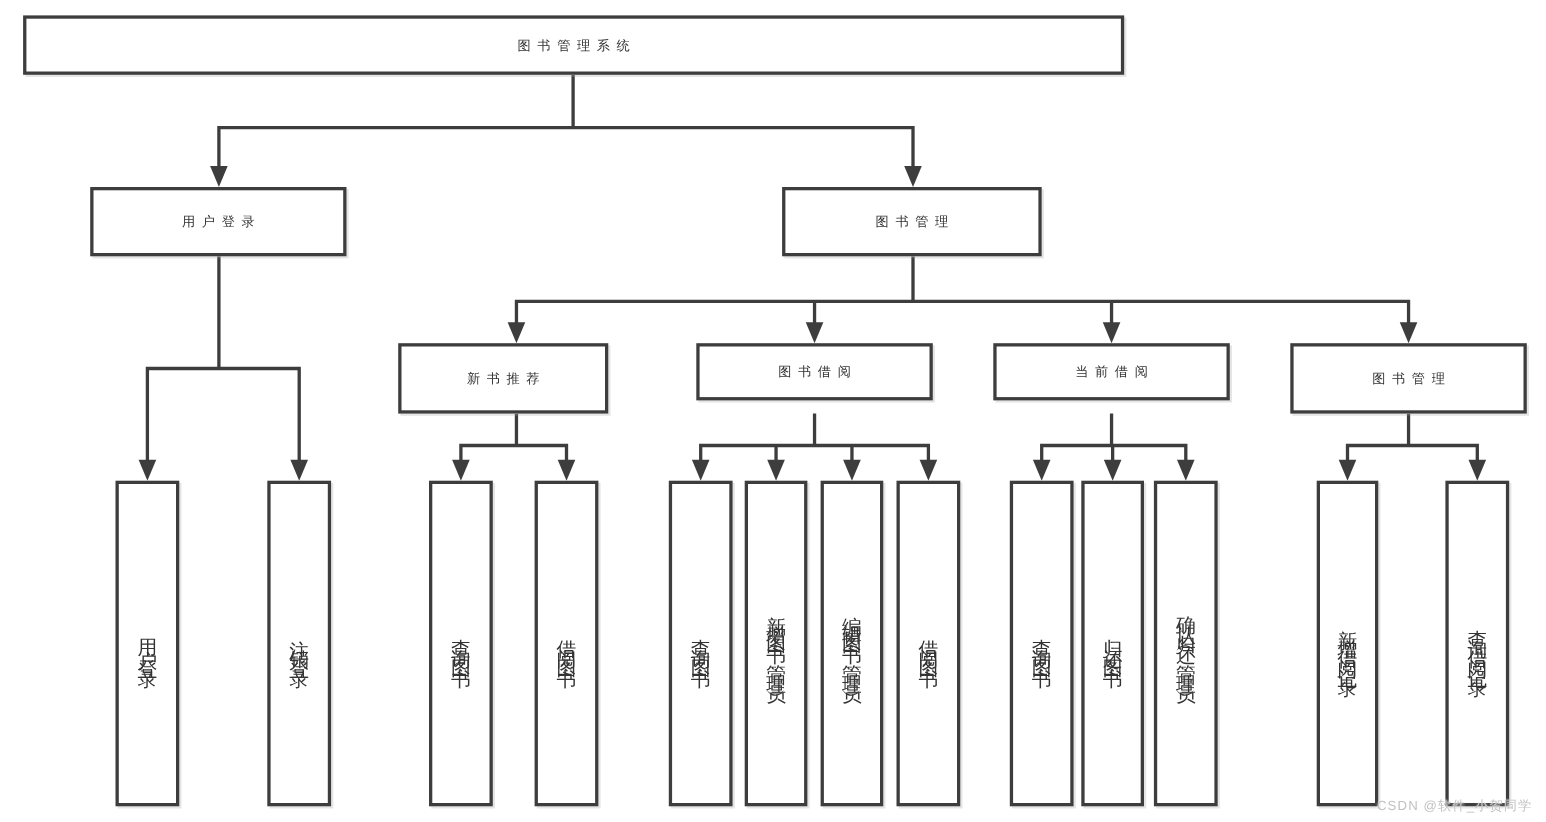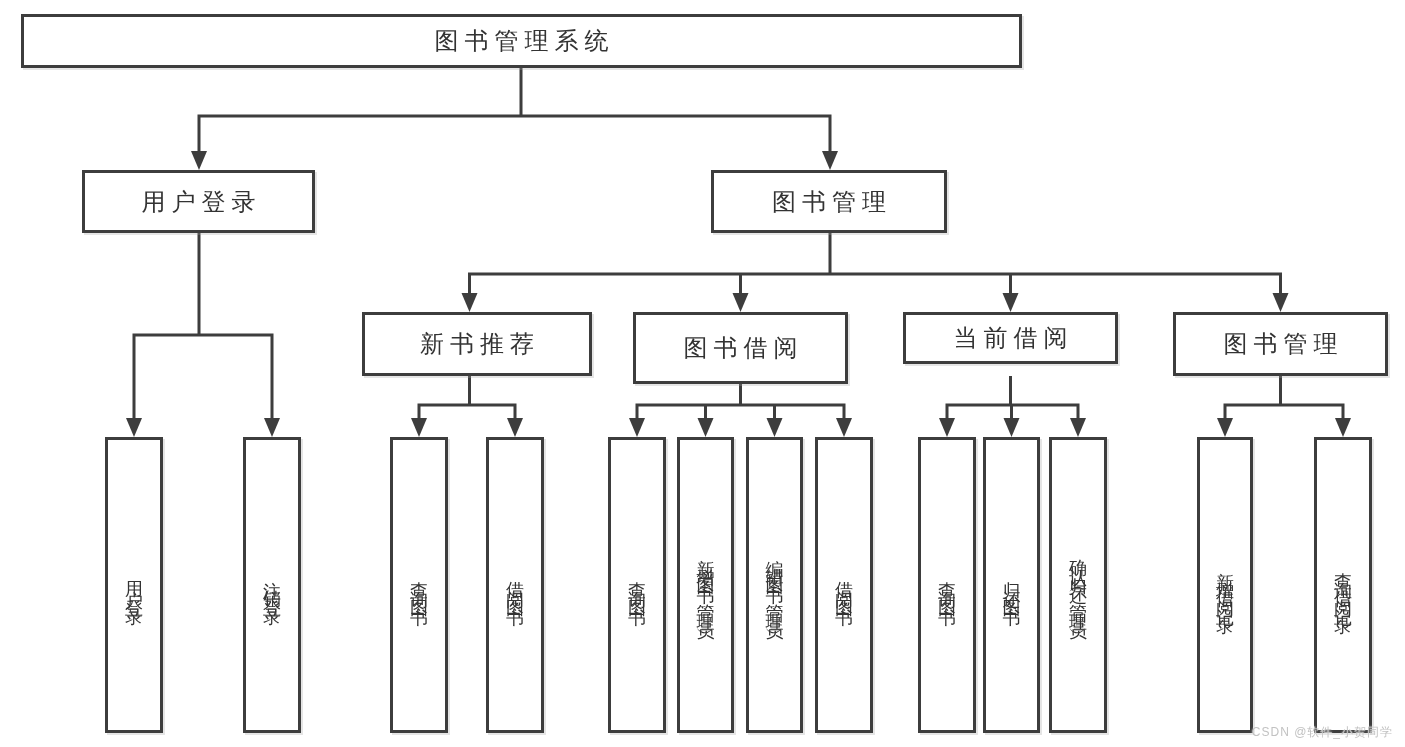--- a/index.html
+++ b/index.html
@@ -21,21 +21,21 @@
     box-sizing: border-box;
     border: 3px solid #3d3d3d;
     background: #ffffff;
     display: flex;
     align-items: center;
     justify-content: center;
     color: #333333;
     box-shadow: 2px 2px 0 rgba(160,160,160,0.28);
   }
   .node.h {
-    font-size: 24px;
+    font-size: 12px;
     letter-spacing: 6px;
     text-indent: 6px;
     white-space: nowrap;
   }
   .node.v {
     writing-mode: vertical-rl;
     text-orientation: mixed;
     font-size: 18px;
     letter-spacing: 9px;
     line-height: 1;
@@ -106,22 +106,22 @@
       <polygon class="arrow" points="1217,418 1233,418 1225,437"></polygon>
       <polygon class="arrow" points="1335,418 1351,418 1343,437"></polygon>
     </g>
   </svg>
 
   <div class="node h" style="left:21px; top:14px; width:1001px; height:54px;">图书管理系统</div>
 
   <div class="node h" style="left:82px; top:170px; width:233px; height:63px;">用户登录</div>
   <div class="node h" style="left:711px; top:170px; width:236px; height:63px;">图书管理</div>
 
-  <div class="node h" style="left:362px; top:312px; width:230px; height:64px;">新书推荐</div>
-  <div class="node h" style="left:633px; top:312px; width:215px; height:72px;font-family:Liberation Serif, serif;">图书借阅</div>
+  <div class="node h" style="left:362px; top:312px; width:191px; height:64px;">新书推荐</div>
+  <div class="node h" style="left:633px; top:312px; width:215px; height:52px;font-family:Liberation Serif, serif;">图书借阅</div>
   <div class="node h" style="left:903px; top:312px; width:215px; height:52px;">当前借阅</div>
   <div class="node h" style="left:1173px; top:312px; width:215px; height:64px;">图书管理</div>
 
   <div class="node v" style="left:105px; top:437px; width:58px; height:296px;">用户登录</div>
   <div class="node v" style="left:243px; top:437px; width:58px; height:296px;">注销登录</div>
 
   <div class="node v" style="left:390px; top:437px; width:58px; height:296px;">查询图书</div>
   <div class="node v" style="left:486px; top:437px; width:58px; height:296px;">借阅图书</div>
 
   <div class="node v" style="left:608px; top:437px; width:58px; height:296px;">查询图书</div>

